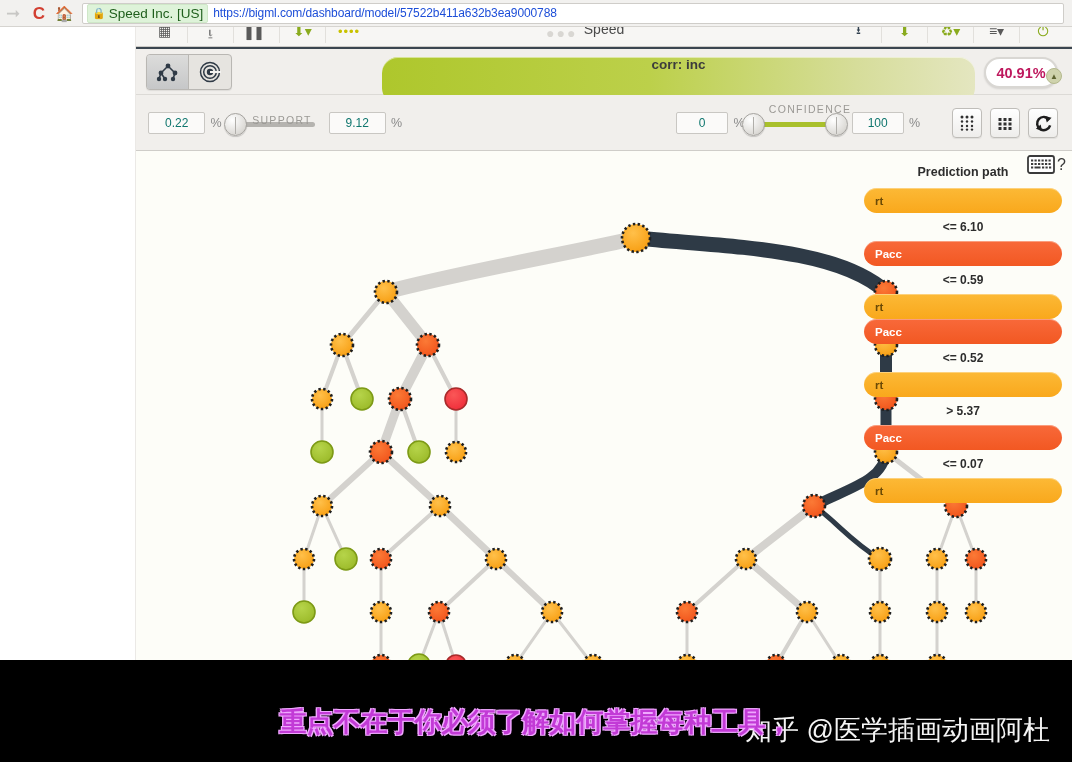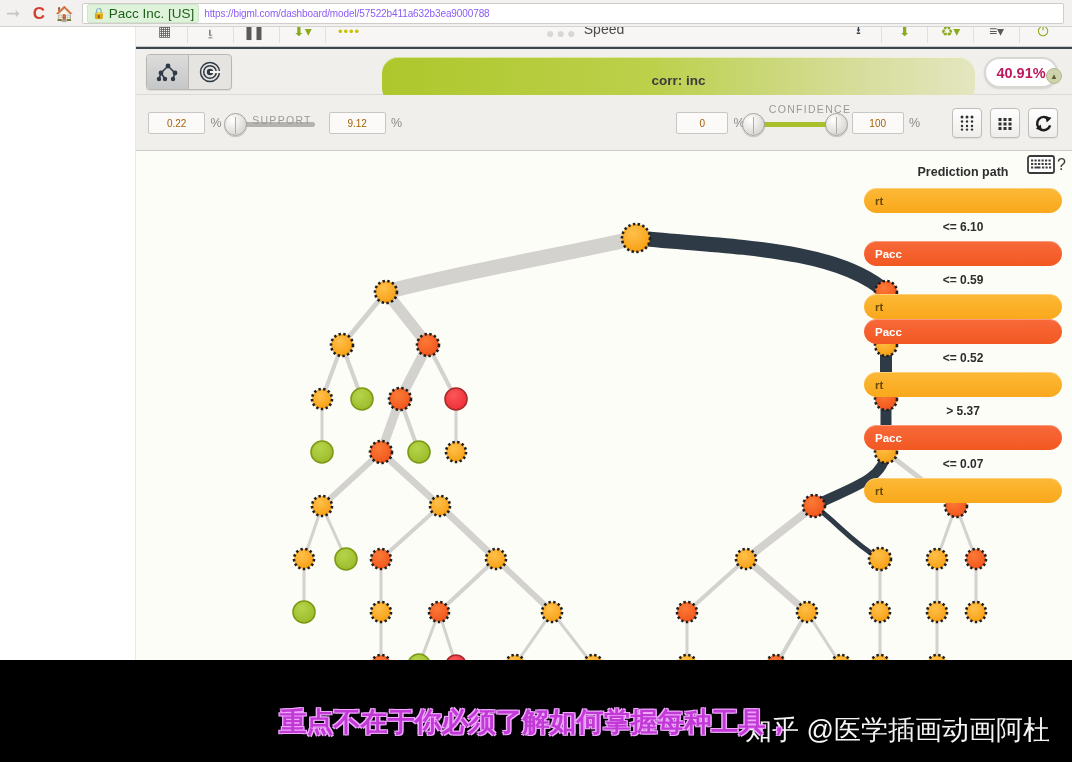--- a/index.html
+++ b/index.html
@@ -32,21 +32,21 @@
     display:flex; align-items:center; padding:0 4px;
     font-size:14.5px;
   }
   #secure-badge{
     display:flex; align-items:center; gap:3px;
     background:#def3d9; border:1px solid #cfe7c8; border-radius:2px;
     padding:0 4px; height:19px; margin-right:5px;
   }
   .lock-ic{ color:#3a8a33; font-size:11px; }
   #secure-text{ color:#1f5f1c; font-size:13.5px; white-space:nowrap;}
-  #url-text{ color:#8b5cf6; font-size:10px; white-space:nowrap; letter-spacing:-0.1px;}
+  #url-text{ color:#1d4ed8; font-size:12px; white-space:nowrap; letter-spacing:-0.1px;}
 
   
   #page{
     position:absolute; left:0; top:27px; width:1072px; height:735px;
     background:#ffffff;
   }
   
   #left-gutter{
     position:absolute; left:0; top:0; width:136px; height:633px;
     background:#ffffff; border-right:1px solid #ebe9e6;
@@ -106,21 +106,21 @@
     border-right:1px solid #b9b7b3;
   }
   .vt-btn:last-child{border-right:none;}
   .vt-btn.active{ background:linear-gradient(#dcdcdb,#c6c7c8); }
   #bar-wrap{
     position:absolute; left:246px; top:8px; width:593px; height:31px;
   }
   #corr-bar{
     width:100%; height:47px; border-radius:16px;
     background:linear-gradient(to right,#aec72c 0%,#bcd04a 45%,#d6dd9a 80%,#e4e6c0 100%);
-    display:flex; align-items:center; justify-content:center;
+    display:flex; justify-content:center;
     box-shadow:inset 0 1px 0 rgba(255,255,255,.5);
   }
   #corr-bar-label{ font-size:13.5px; color:#3c3c3c; font-weight:bold;}
   #pct-bubble{
     position:absolute; left:848px; top:8px;
     min-width:74px; height:31px; border-radius:16px;
     background:#ffffff; border:2px solid #d9d7d3;
     display:flex; align-items:center; justify-content:center;
     font-size:14.5px; font-weight:bold; color:#be185d;
     box-shadow:0 1px 2px rgba(0,0,0,.12);
@@ -136,21 +136,21 @@
   
   #controls-row{
     position:absolute; left:0; top:68px; width:936px; height:56px;
     background:#f1efec; border-bottom:1px solid #cfcdc9;
   }
   .ctl-group{ position:absolute; top:0; height:56px; display:flex; align-items:center;}
   .num-box{
     width:58px; height:22px; background:#fbfaf9;
     border:1px solid #c9c7c3; border-radius:2px;
     display:flex; align-items:center; justify-content:center;
-    font-size:10px; color:#a16207;
+    font-size:12px; color:#0f766e;
   }
   .pct-sym{ font-size:12.5px; color:#8a8a8a; margin:0 6px 0 5px;}
   .slider-track{
     position:relative; height:5px; background:#b5b3af; border-radius:3px;
   }
   .slider-track.green{ background:#a9c02c;}
   .knob{
     position:absolute; top:-9px; width:23px; height:23px; border-radius:50%;
     background:radial-gradient(circle at 35% 30%,#ffffff,#dcdad6 70%,#bdbbb7);
     border:1px solid #a5a39f; box-shadow:0 1px 1px rgba(0,0,0,.18);
@@ -242,21 +242,21 @@
   </div>
   <div class="nav-btn">
     <span class="reload">C</span>
   </div>
   <div class="nav-btn">
     <span class="home-ic">🏠</span>
   </div>
   <div id="omnibox">
     <span id="secure-badge">
       <span class="lock-ic">🔒</span>
-      <span id="secure-text">Pacc Inc. [US]</span>
+      <span id="secure-text">Speed Inc. [US]</span>
     </span>
     <span id="url-text">https://bigml.com/dashboard/model/57522b411a632b3ea9000788</span>
   </div>
 </div>
 
 <div id="page">
 
   <div id="left-gutter"></div>
 
   <div id="app">

